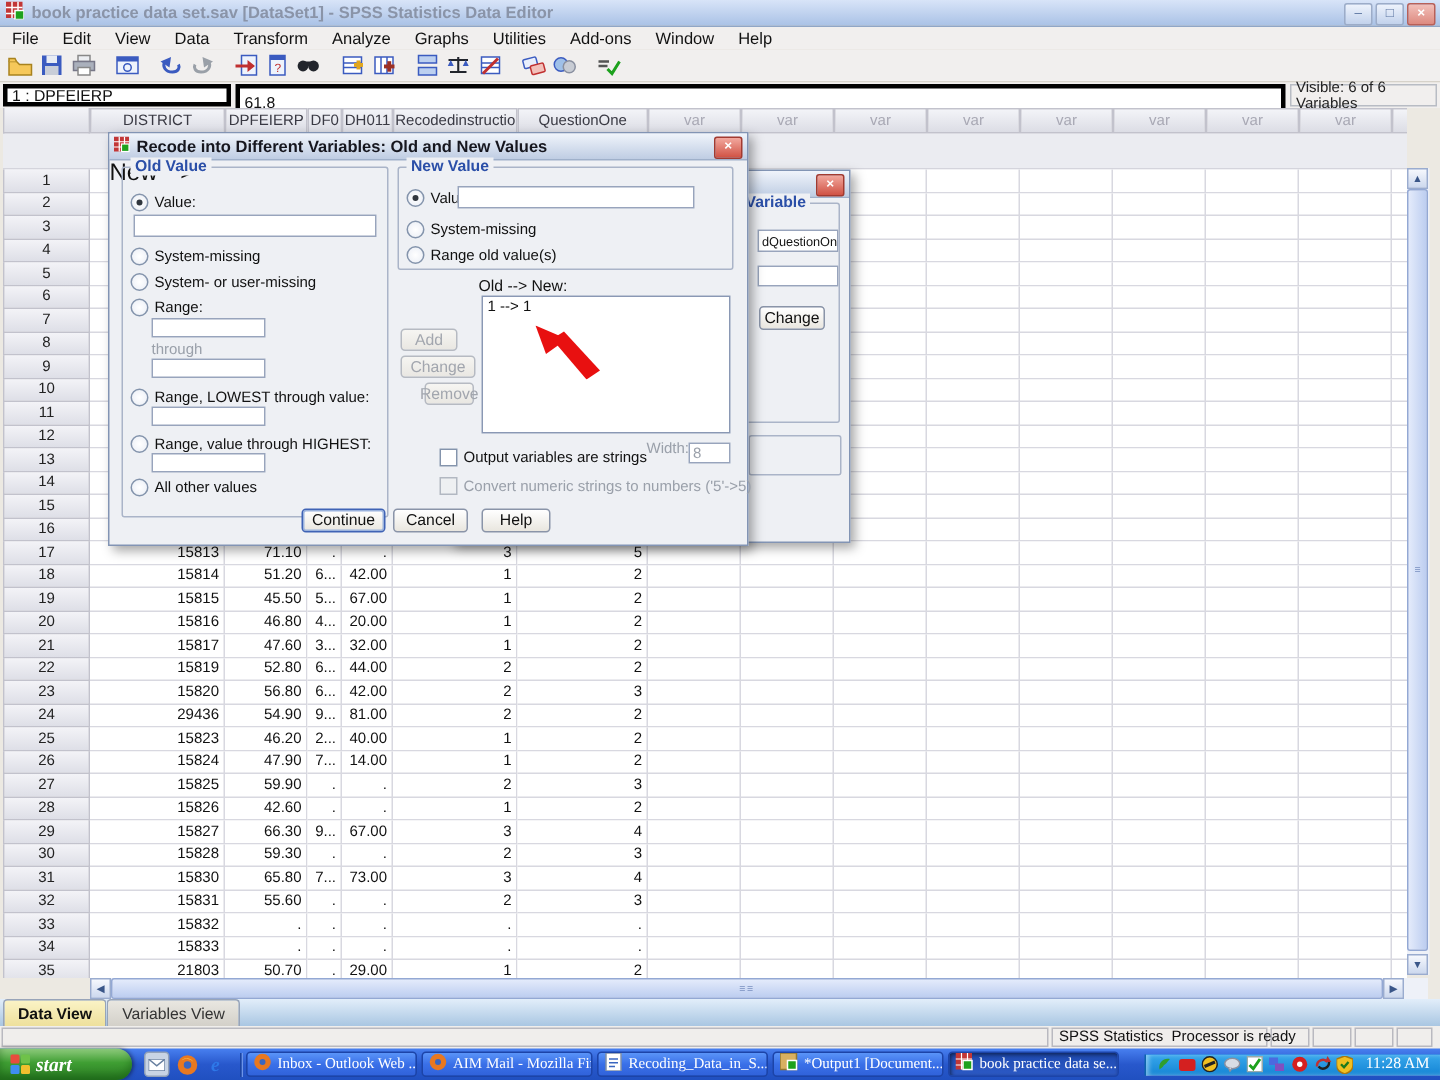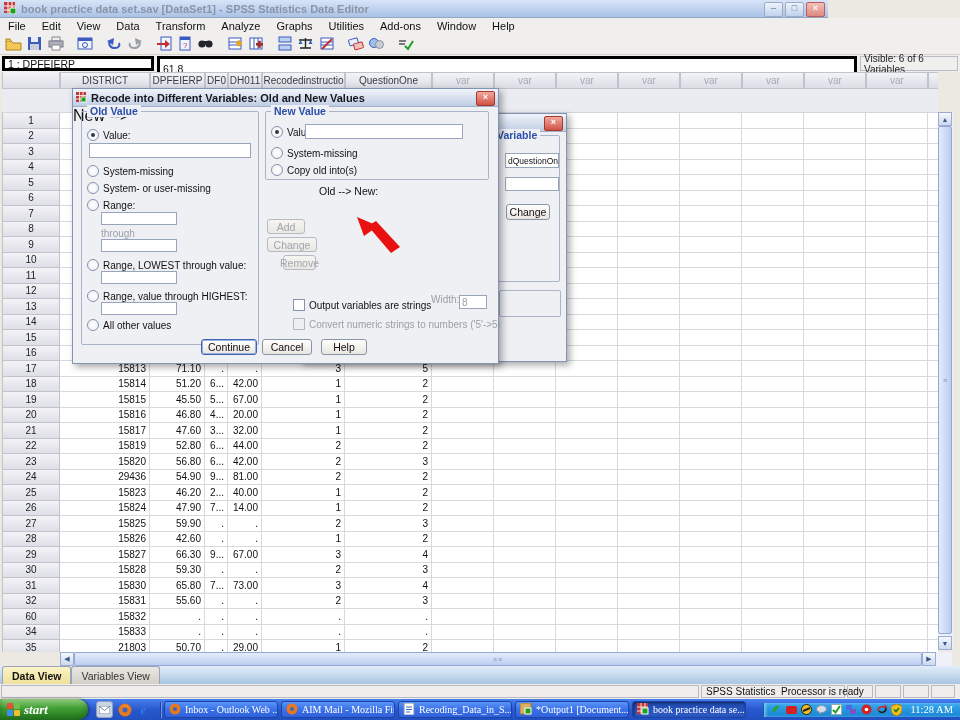--- a/index.html
+++ b/index.html
@@ -1,21 +1,21 @@
 <!DOCTYPE html>
 <html><head>
 <meta charset="utf-8">
 <style>
   html,body{margin:0;padding:0;background:#444;}
   .screen{position:relative;width:960px;height:720px;overflow:hidden;background:#ece9e2;
           font-family:"Liberation Sans",sans-serif;color:#111;}
   .abs{position:absolute;}
 
   
-  #titlebar{left:0;top:0;width:828px;height:18px;background:linear-gradient(#d8e4f8,#aac2e6);
+  #titlebar{left:0;top:0;width:960px;height:18px;background:linear-gradient(#d8e4f8,#aac2e6);
             border-bottom:1px solid #90a6c6;display:flex;align-items:center;padding-left:4px;box-sizing:border-box;}
   #title-text{font-size:11px;font-weight:bold;color:#8a94a8;margin-left:5px;white-space:nowrap;}
   #winbtns{position:absolute;right:3px;top:2px;display:flex;gap:2px;}
   .winbtn{width:17px;height:13px;border-radius:2px;font-size:9px;line-height:11px;text-align:center;
           background:linear-gradient(#eef3fc,#c2d2ec);border:1px solid #9cacc8;color:#5a74a0;}
   .winbtn.close{background:linear-gradient(#f2c0ba,#dd8a80);border-color:#b86058;color:#fff;font-weight:bold;}
 
   #menubar{left:0;top:18px;width:960px;height:15px;background:#f1efee;border-bottom:1px solid #ddd8d0;
            display:flex;align-items:center;font-size:11px;}
   .mi{padding:0 8px;}
@@ -873,21 +873,21 @@
         <div class="cell cv"></div>
         <div class="cell cv"></div>
         <div class="cell cv"></div>
         <div class="cell cv"></div>
         <div class="cell cv"></div>
         <div class="cell cv"></div>
         <div class="cell cv"></div>
         <div class="cell cv"></div>
       </div>
         <div class="grow">
-        <div class="cell rowhdr">60</div>
+        <div class="cell rowhdr">33</div>
         <div class="cell c0 num">15832</div>
         <div class="cell c1 num">.</div>
         <div class="cell c2 num">.</div>
         <div class="cell c3 num">.</div>
         <div class="cell c4 num">.</div>
         <div class="cell c5 num">.</div>
         <div class="cell cv"></div>
         <div class="cell cv"></div>
         <div class="cell cv"></div>
         <div class="cell cv"></div>
@@ -1152,25 +1152,28 @@
         <i class="rb sel"></i>
         <span class="lbl">Value:</span>
       </span>
     <div class="inp" style="left:232px;top:35px;width:158px;height:15px;"></div>
     <span class="ritem" style="left:198px;top:58px;">
         <i class="rb"></i>
         <span class="lbl">System-missing</span>
       </span>
     <span class="ritem" style="left:198px;top:75px;">
         <i class="rb"></i>
-        <span class="lbl">Copy old into(s)</span>
+        <span class="lbl">Range old value(s)</span>
       </span>
 
      New --&gt;
     <span class="slabel" style="left:246px;top:96px;font-size:10.5px;">Old --&gt; New:</span>
+    <div id="oldnew-list" style="left:248px;top:108px;width:166px;height:92px;">
+      <div>1 --&gt; 1</div>
+    </div>
     <div class="btn dis" style="left:194px;top:130px;width:38px;height:15px;">Add</div>
     <div class="btn dis" style="left:194px;top:148px;width:50px;height:15px;">Change</div>
     <div class="btn dis" style="left:210px;top:166px;width:33px;height:15px;">Remove</div>
 
     
     <span class="abs" style="left:282px;top:128px;z-index:7;">
       <svg width="46" height="36">
           <polygon points="2,0 23,9 9,19" fill="#e81010"></polygon>
           <polygon points="13,9 21,4 45,30 36,36" fill="#e81010"></polygon>
         </svg>

